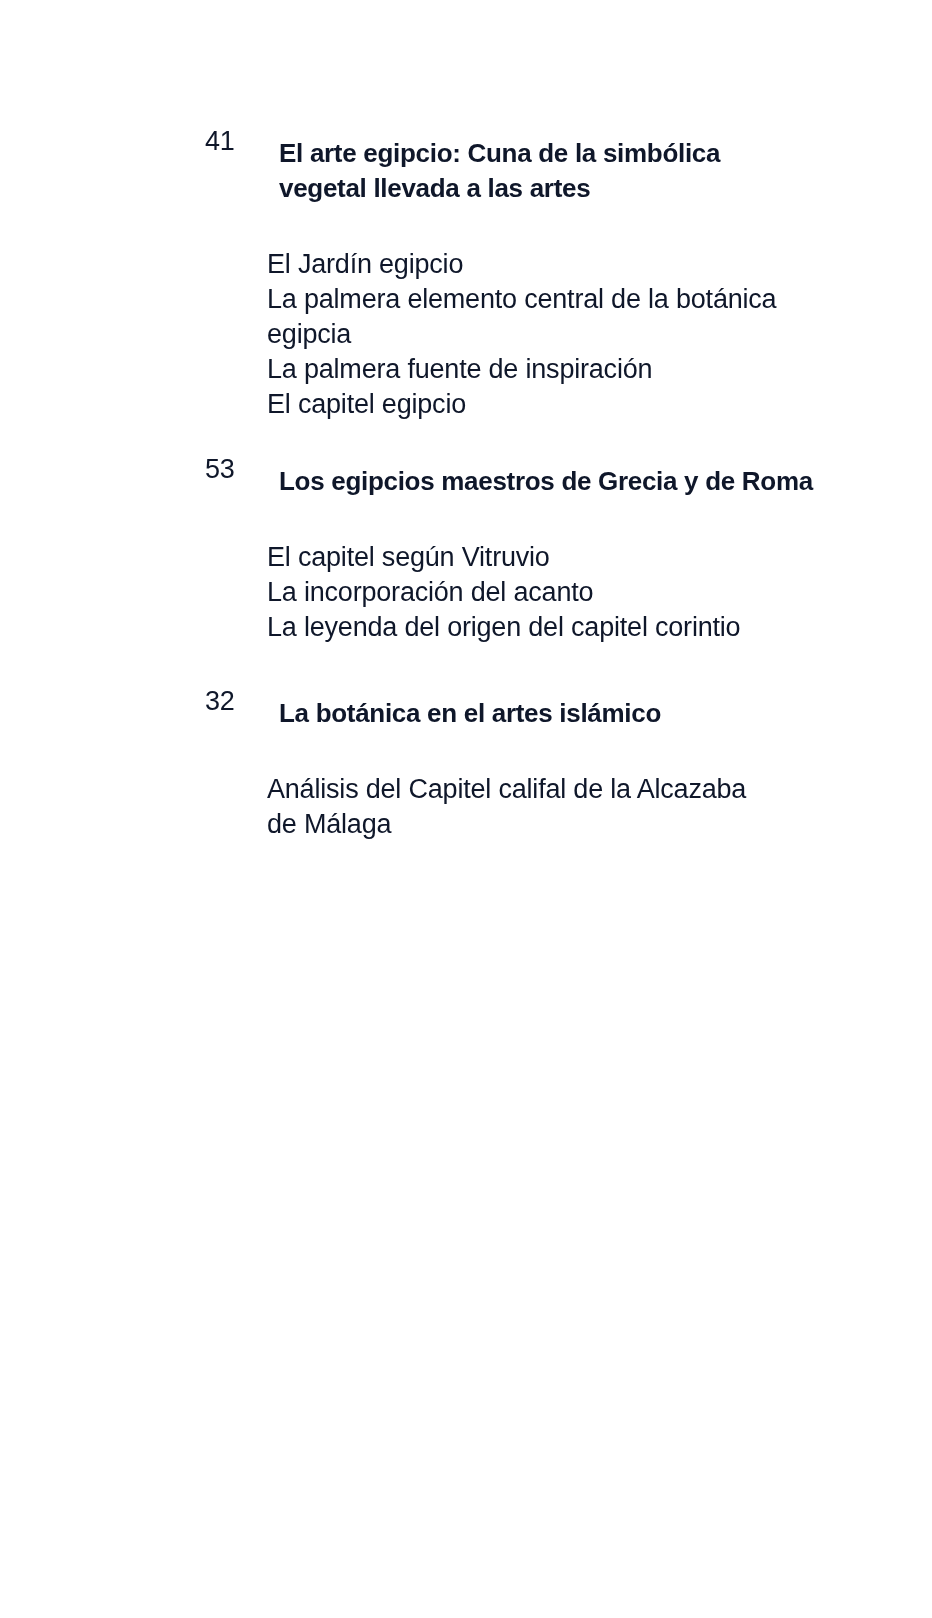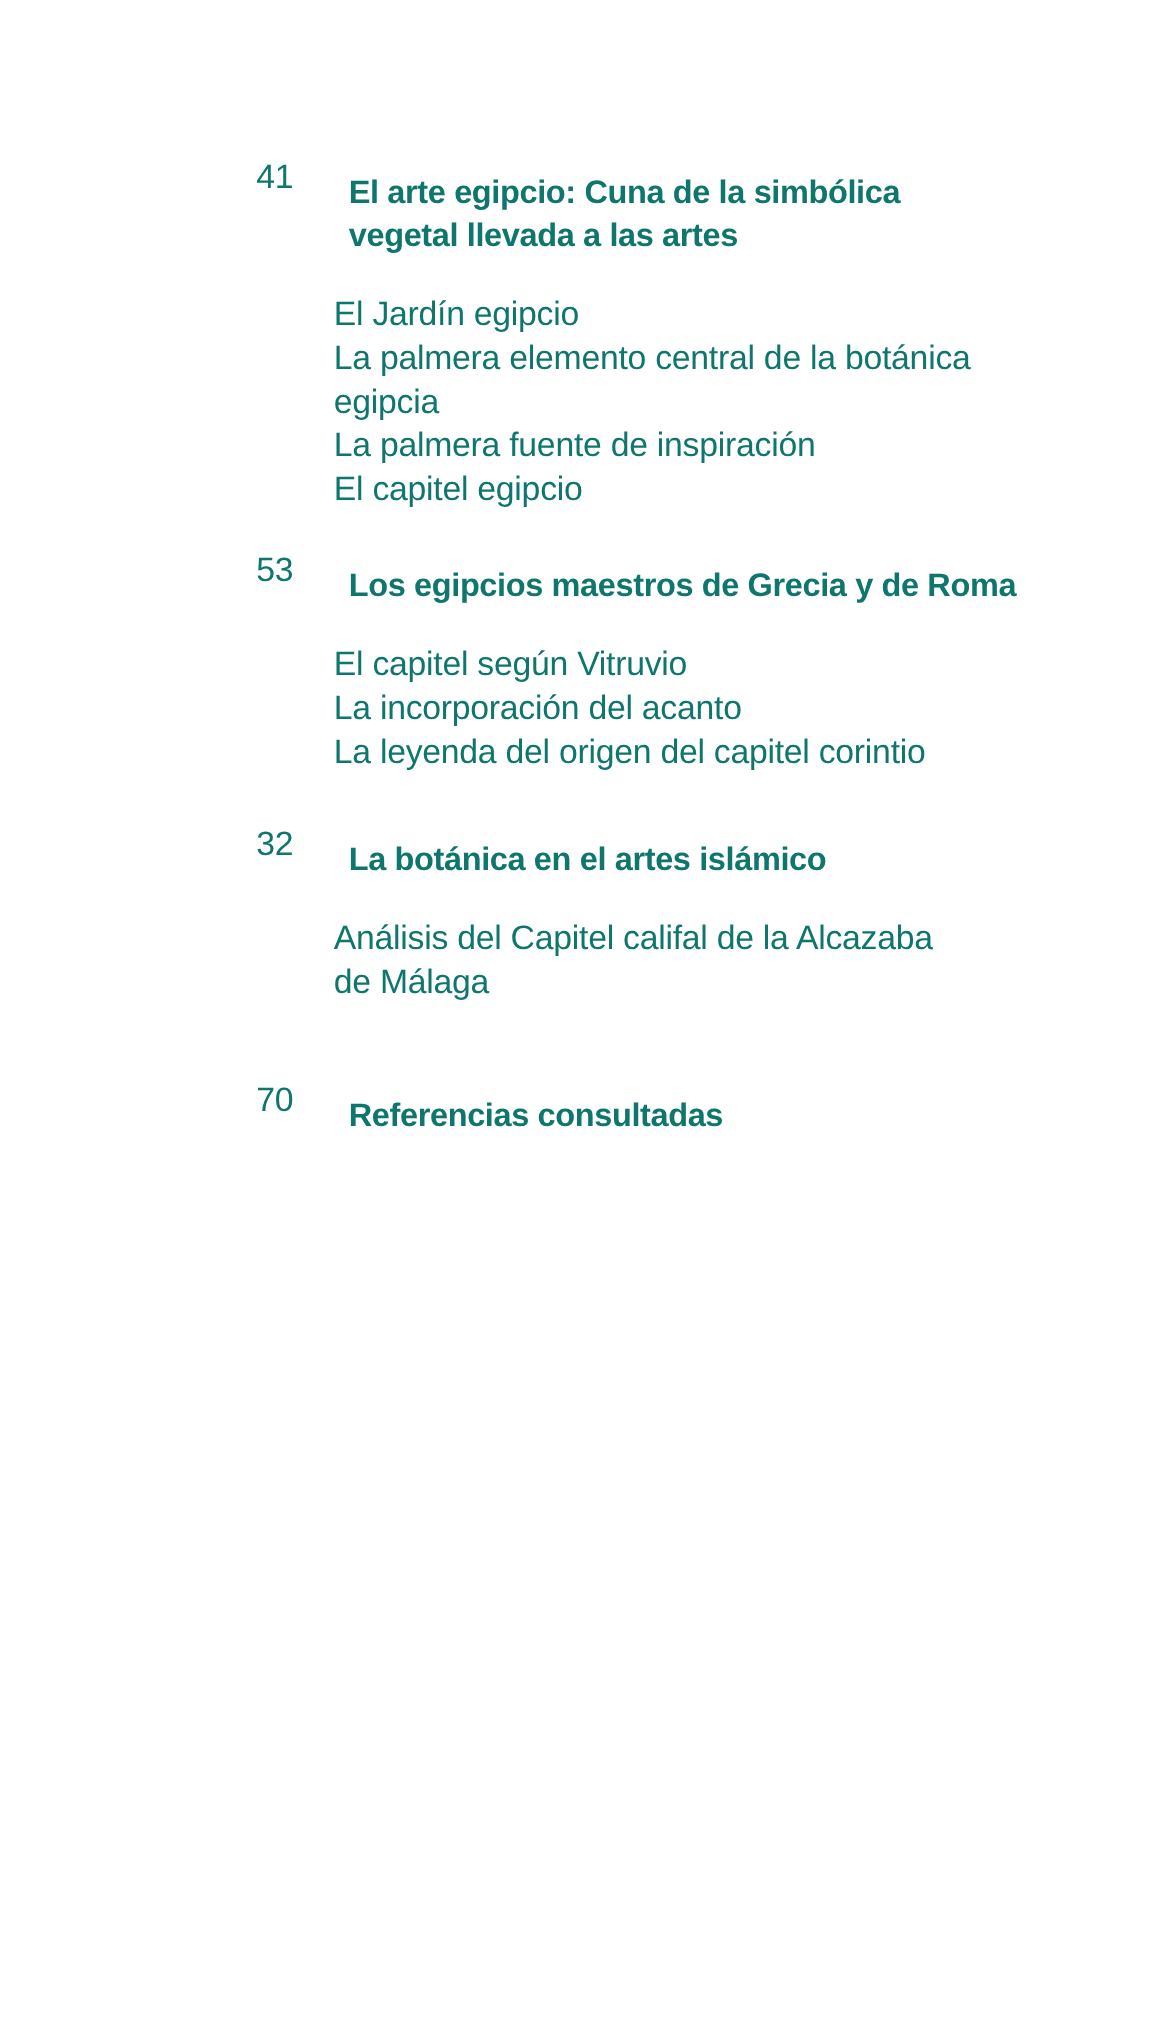--- a/index.html
+++ b/index.html
@@ -7,21 +7,21 @@
     padding: 0;
     background: #ffffff;
   }
   .page {
     position: relative;
     width: 853px;
     height: 1618px;
     background: #ffffff;
     overflow: hidden;
     font-family: "Liberation Sans", "DejaVu Sans", sans-serif;
-    color: #0f766e;
+    color: #0f172a;
   }
   .toc {
     padding-top: 124px;
     padding-left: 205px;
     padding-right: 60px;
   }
   .toc-section {
     margin: 0;
   }
   .toc-section:nth-of-type(1) { margin-bottom: 30px; }
@@ -39,21 +39,21 @@
     letter-spacing: -0.2px;
   }
   .section-title {
     font-size: 26px;
     line-height: 35px;
     font-weight: 700;
     letter-spacing: -0.3px;
     margin: 12px;
   }
   .subsections {
-    margin-top: 16px;
+    margin-top: 29px;
     margin-left: 62px;
     font-size: 27px;
     line-height: 35px;
     font-weight: 400;
     letter-spacing: -0.2px;
   }
   .line {
     white-space: nowrap;
   }
 </style>
@@ -115,23 +115,14 @@
           </h2>
     </div>
     <div class="subsections">
           <div class="subsection">
             <div class="line">Análisis del Capitel califal de la Alcazaba</div>
             <div class="line">de Málaga</div>
           </div>
         </div>
   </section>
 
-  <section class="toc-section">
-    <div class="entry-row">
-      <div class="page-num">70</div>
-      <h2 class="section-title">
-            <div class="line">Referencias consultadas</div>
-          </h2>
-    </div>
-
-  </section>
 </div>
 </div>
 
 </body></html>

